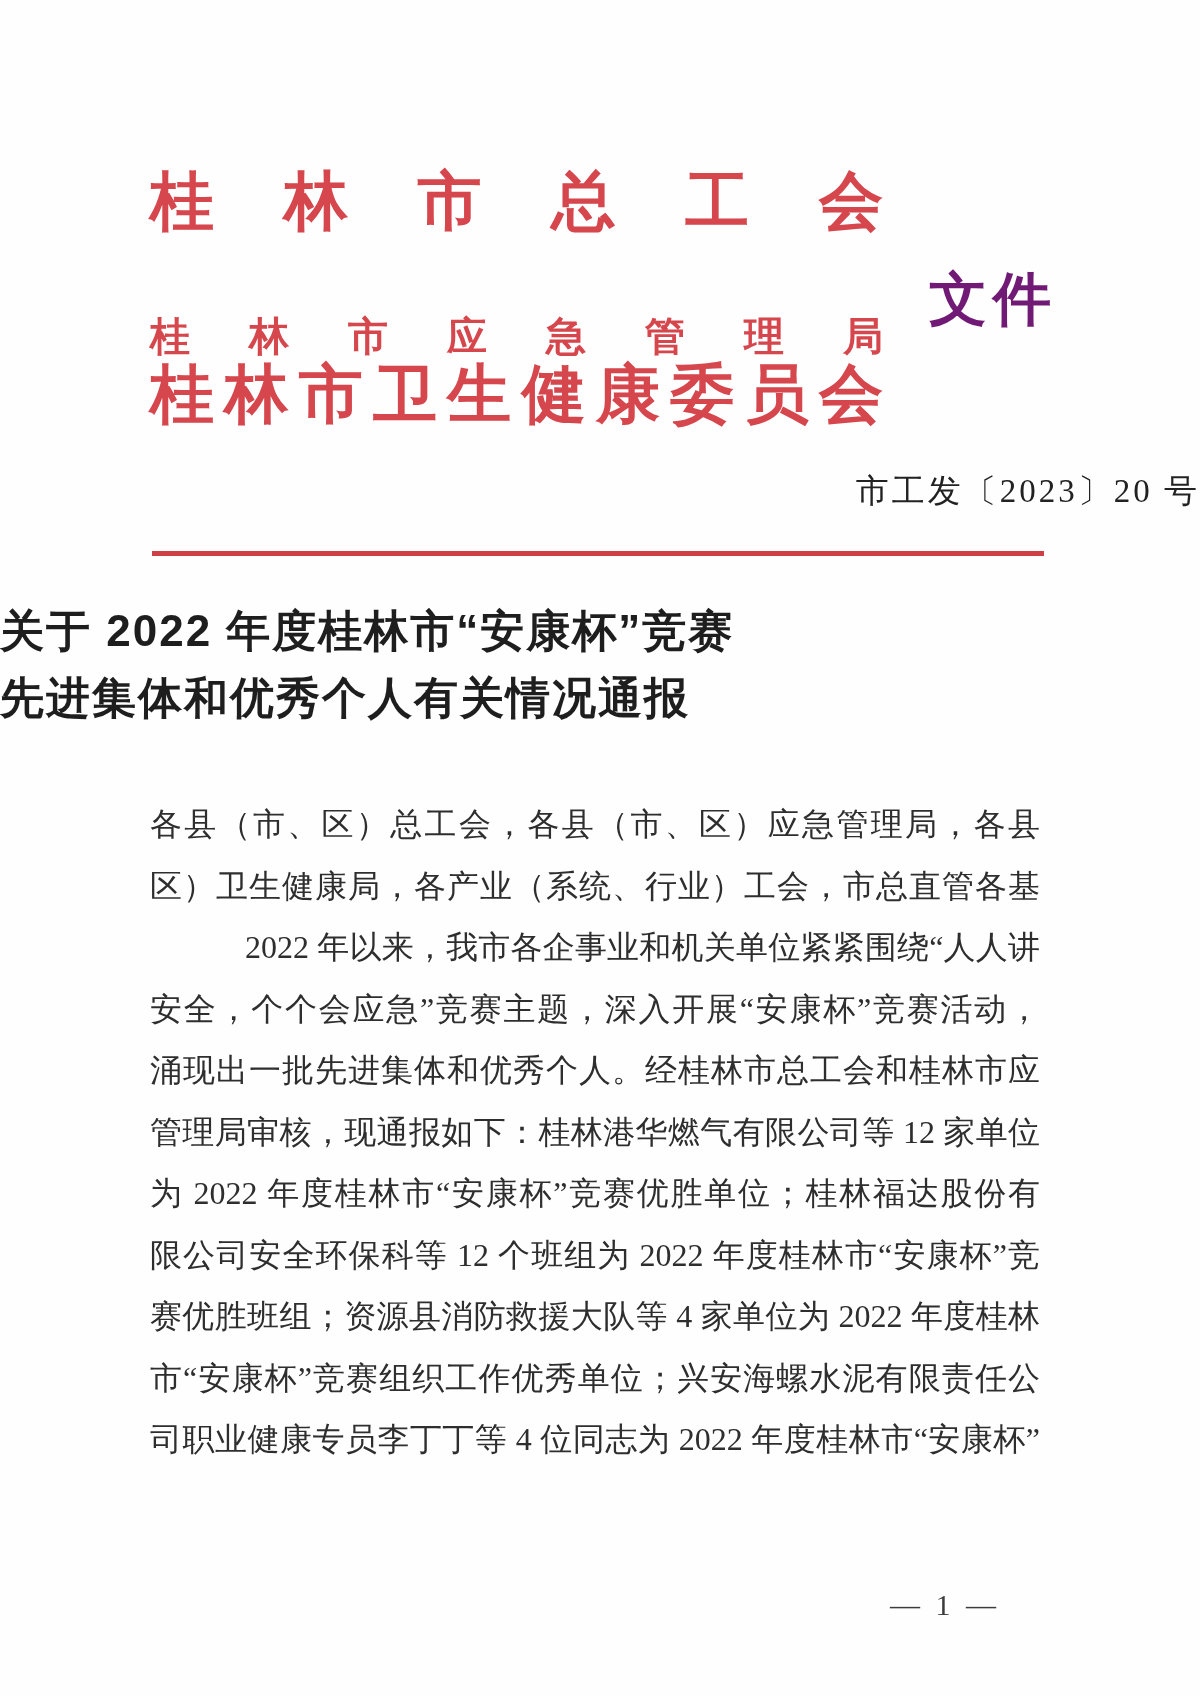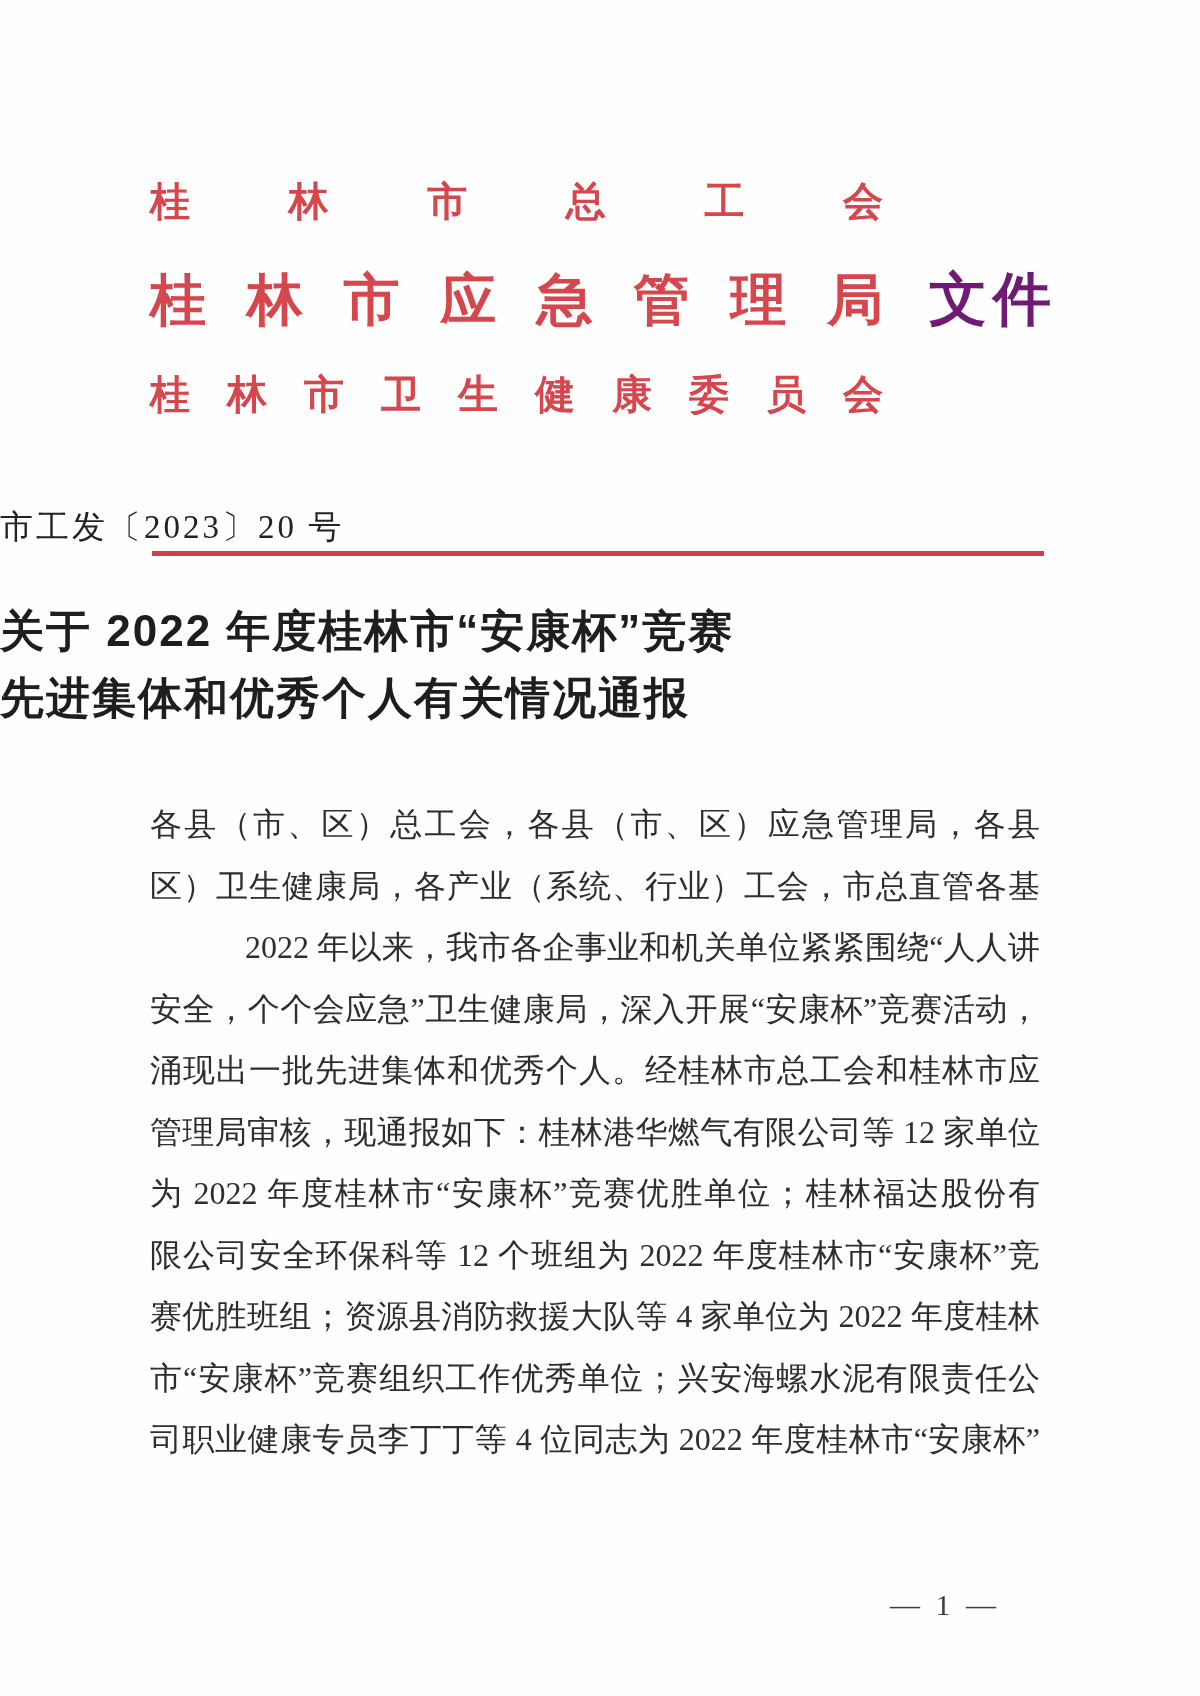--- a/index.html
+++ b/index.html
@@ -8,43 +8,43 @@
     width:1200px;height:1696px;
     margin:0 auto;
     background:#fefefe;
     font-family:"Liberation Serif","DejaVu Serif",serif;
     overflow:hidden;
   }
   
   .issuer{
     position:absolute;left:150px;width:733px;
     color:#d6464d;font-weight:700;
-    font-size:40px;line-height:64px;
+    font-size:64px;line-height:64px;
     text-align:justify;text-align-last:justify;
     white-space:nowrap;
     font-family:Liberation Serif, serif;
   }
   .issuer.justified{white-space:normal;}
   .issuer-1{top:170px;}
   .issuer-row-2{position:absolute;left:150px;top:268px;display:flex;align-items:flex-start;}
   .issuer-row-2 .agency{
     width:733px;display:inline-block;
-    color:#d6464d;font-weight:700;font-size:56px;line-height:64px;
-    text-align:justify;text-align-last:justify;
+    color:#d6464d;font-weight:700;font-size:40px;line-height:64px;
+    text-align:justify;text-align-last:justify;margin-top:37px;
   }
   .issuer-row-2 .doc-word{
     margin-left:46px;display:inline-block;
     color:#701a75;font-weight:700;font-size:58px;line-height:64px;
     letter-spacing:6px;white-space:nowrap;
   }
   .issuer-3{top:363px;}
   
   .doc-number{
-    position:absolute;left:0;top:508px;width:100%;
-    text-align:left;color:#222;
+    position:absolute;left:0;top:472px;width:100%;
+    text-align:right;color:#222;
     font-size:33px;line-height:38px;letter-spacing:3px;
   }
   
   .red-rule{
     position:absolute;left:152px;top:551px;
     width:892px;height:5px;background:#cf4046;border:0;margin:0;padding:0;
   }
   
   .doc-title{
     position:absolute;left:0;top:597px;width:100%;
@@ -90,21 +90,21 @@
 
   <h1 class="doc-title">
     <div>关于 2022 年度桂林市“安康杯”竞赛</div>
     <div>先进集体和优秀个人有关情况通报</div>
   </h1>
 
   <div class="doc-body">
     <div class="line jl">各县（市、区）总工会，各县（市、区）应急管理局，各县（市、</div>
     <div class="line jl">区）卫生健康局，各产业（系统、行业）工会，市总直管各基层</div>
     <div class="line jl indent">2022 年以来，我市各企事业和机关单位紧紧围绕“人人讲</div>
-    <div class="line jl">安全，个个会应急”卫生健康局，深入开展“安康杯”竞赛活动，</div>
+    <div class="line jl">安全，个个会应急”竞赛主题，深入开展“安康杯”竞赛活动，</div>
     <div class="line jl">涌现出一批先进集体和优秀个人。经桂林市总工会和桂林市应急</div>
     <div class="line jl">管理局审核，现通报如下：桂林港华燃气有限公司等 12 家单位</div>
     <div class="line jl">为 2022 年度桂林市“安康杯”竞赛优胜单位；桂林福达股份有</div>
     <div class="line jl">限公司安全环保科等 12 个班组为 2022 年度桂林市“安康杯”竞</div>
     <div class="line jl">赛优胜班组；资源县消防救援大队等 4 家单位为 2022 年度桂林</div>
     <div class="line jl">市“安康杯”竞赛组织工作优秀单位；兴安海螺水泥有限责任公</div>
     <div class="line jl">司职业健康专员李丁丁等 4 位同志为 2022 年度桂林市“安康杯”</div>
   </div>
 
   <div class="page-number">— 1 —</div>

